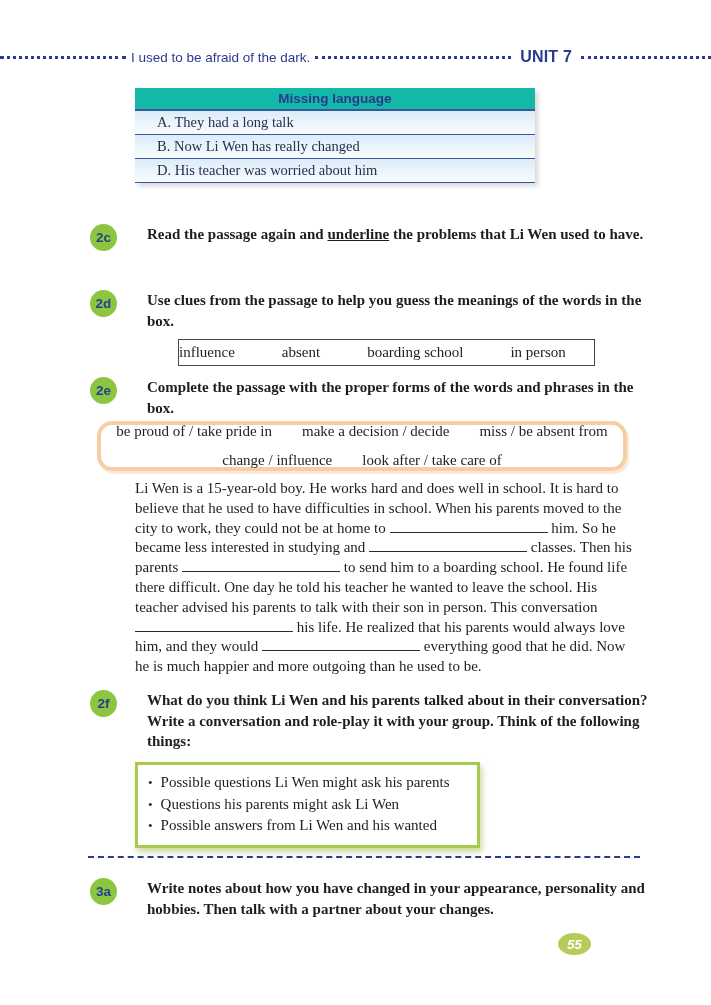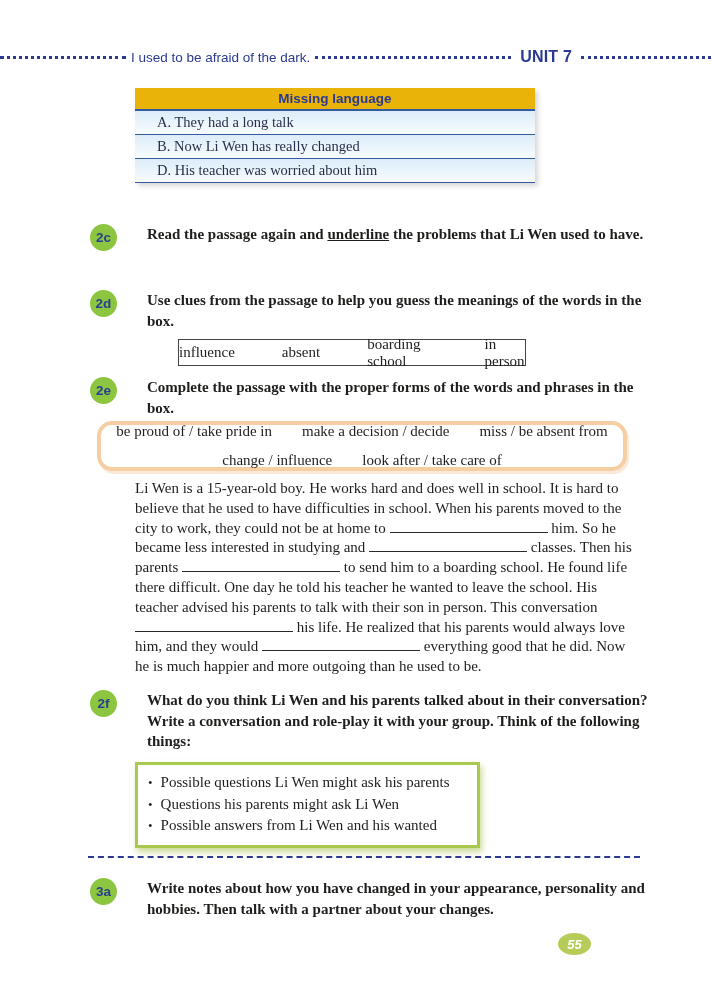--- a/index.html
+++ b/index.html
@@ -33,21 +33,21 @@
   .lesson-title{font-size:13.5px;margin:0 5px;white-space:nowrap;}
   .unit-label{font-size:16px;font-weight:bold;margin:0 9px;white-space:nowrap;letter-spacing:.2px;}
 
   
   .ml-table{
     position:absolute;left:135px;top:88px;width:400px;
     box-shadow:3px 3px 5px rgba(0,0,0,.16);
     background:#fff;
   }
   .ml-head{
-    background:#eab308;
+    background:#14b8a6;
     border-bottom:2.5px solid var(--table-line);
     height:23px;display:flex;align-items:center;justify-content:center;
     font-family:"Liberation Sans",sans-serif;font-weight:bold;font-size:13.5px;color:var(--navy);
   }
   .ml-row{
     height:24px;display:flex;align-items:center;
     padding-left:22px;font-size:14.5px;color:var(--row-ink);
     background:linear-gradient(#dcecf9,#f8fcfe);
     border-bottom:1.5px solid var(--table-line);
   }
@@ -58,21 +58,21 @@
     flex:0 0 27px;width:27px;height:27px;border-radius:50%;
     background:var(--badge-green);
     display:flex;align-items:center;justify-content:center;
     font-family:"Liberation Sans",sans-serif;font-weight:bold;font-size:13.5px;color:var(--badge-ink);
   }
   .instr{width:507px;font-weight:bold;font-size:15px;line-height:20.5px;color:var(--ink);}
   .instr .ul{text-decoration:underline;}
 
   
   .word-box{
-    position:absolute;left:178px;top:339px;width:348px;height:27px;
+    position:absolute;left:178px;top:339px;width:417px;height:27px;
     border:1.5px solid #454545;background:#fff;
     display:flex;align-items:center;justify-content:flex-start;gap:47px;
     font-size:15px;
   }
 
   
   .phrase-box{
     position:absolute;left:97px;top:421px;width:530px;height:50px;
     border:4px solid var(--peach);border-radius:15px;background:#fff;
     box-shadow:0 0 0 1px #fff inset, 2px 3px 0 rgba(245,207,163,.45);

